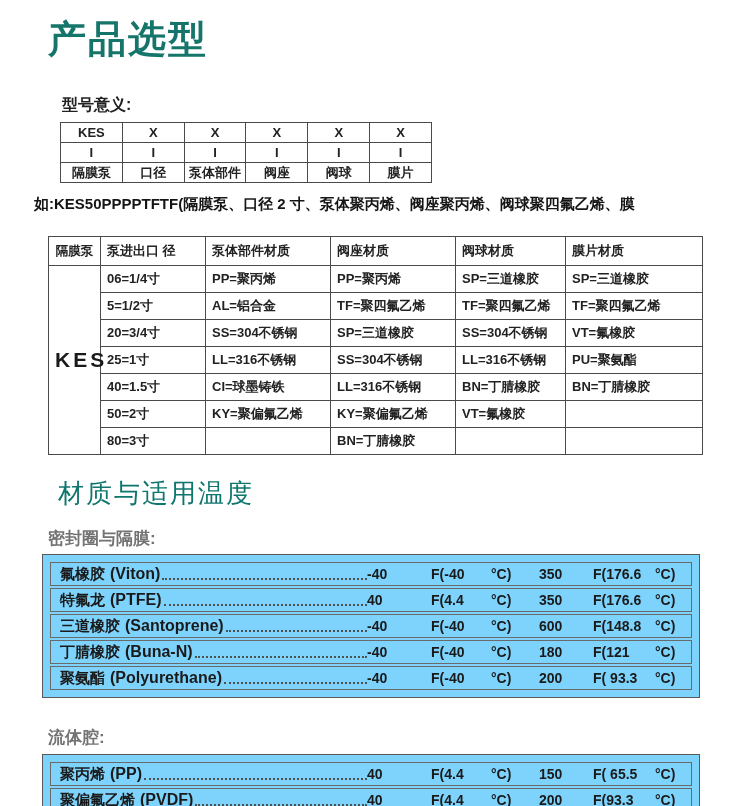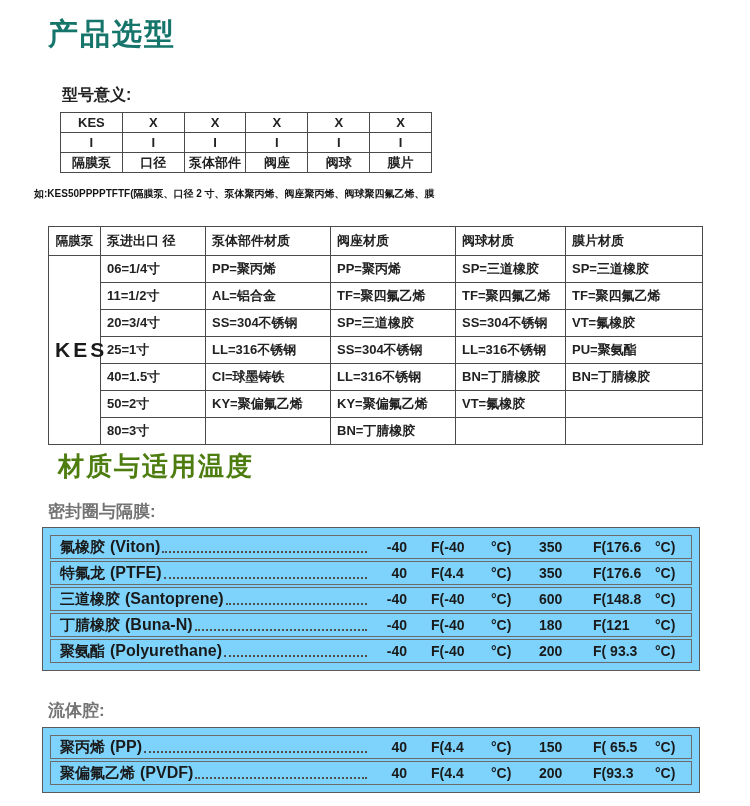--- a/index.html
+++ b/index.html
@@ -6,31 +6,31 @@
   body{
     width:750px;height:806px;
     background:#ffffff;
     font-family:"Liberation Sans","DejaVu Sans",sans-serif;
     color:#1c1c1c;
     overflow:hidden;
     position:relative;
   }
   .title-main{
     margin:14px 0 0 48px;
-    font-size:30px;
+    font-size:38px;
     font-weight:bold;
     letter-spacing:2px;
     color:#15756b;
   }
   .title-sub{
-    margin:4px 0 0 58px;
+    margin:21px 0 0 58px;
     font-size:26px;
-    font-weight:bold;
+    font-weight:normal;
     letter-spacing:2px;
-    color:#4d7c0f;
+    color:#0f766e;
   }
   .small-label{
     margin:30px 0 6px 62px;
     font-size:16px;
     font-weight:bold;
     color:#222;
   }
   .temp-label{
     font-size:17px;
     font-weight:bold;
@@ -46,21 +46,21 @@
     border:1px solid #4a4a4a;
     text-align:center;
     font-size:13px;
     font-weight:bold;
     height:19px;
     padding:0;
     color:#222;
   }
   .example{
     margin:10px 0 0 34px;
-    font-size:10px;
+    font-size:15px;
     font-weight:bold;
     line-height:21px;
     color:#151515;
     white-space:nowrap;
   }
   .example .l2{margin-left:41px;}
   table.sel{
     border-collapse:collapse;
     margin:22px 0 0 48px;
     width:654px;
@@ -104,21 +104,21 @@
     color:#1a1a1a;
   }
   .temp-row .cn{font-size:15px;font-weight:bold;}
   .temp-row .en{font-size:16px;font-weight:600;margin-left:5px;}
   .temp-row .dots{
     flex:1;
     height:9px;
     margin-left:2px;
     border-bottom:2px dotted #4f4f4f;
   }
-  .temp-row .v1{width:40px;text-align:right;}
+  .temp-row .v1{width:40px;text-align:left;}
   .temp-row .f1{width:60px;margin-left:24px;}
   .temp-row .u1{width:48px;}
   .temp-row .v2{width:54px;}
   .temp-row .f2{width:62px;}
   .temp-row .u2{width:30px;}
   .seal-label-wrap{margin:16px 0 4px 48px;}
   .fluid-label-wrap{margin:28px 0 5px 48px;}
 </style>
 </head>
 <body>
@@ -182,21 +182,21 @@
   <tbody>
       <tr>
         <td class="kes-cell" rowspan="7">KES</td>
         <td>06=1/4寸</td>
         <td>PP=聚丙烯</td>
         <td>PP=聚丙烯</td>
         <td>SP=三道橡胶</td>
         <td>SP=三道橡胶</td>
       </tr>
       <tr>
-        <td>11=1/2寸</td>
+        <td>5=1/2寸</td>
         <td>AL=铝合金</td>
         <td>TF=聚四氟乙烯</td>
         <td>TF=聚四氟乙烯</td>
         <td>TF=聚四氟乙烯</td>
       </tr>
       <tr>
         <td>20=3/4寸</td>
         <td>SS=304不锈钢</td>
         <td>SP=三道橡胶</td>
         <td>SS=304不锈钢</td>

